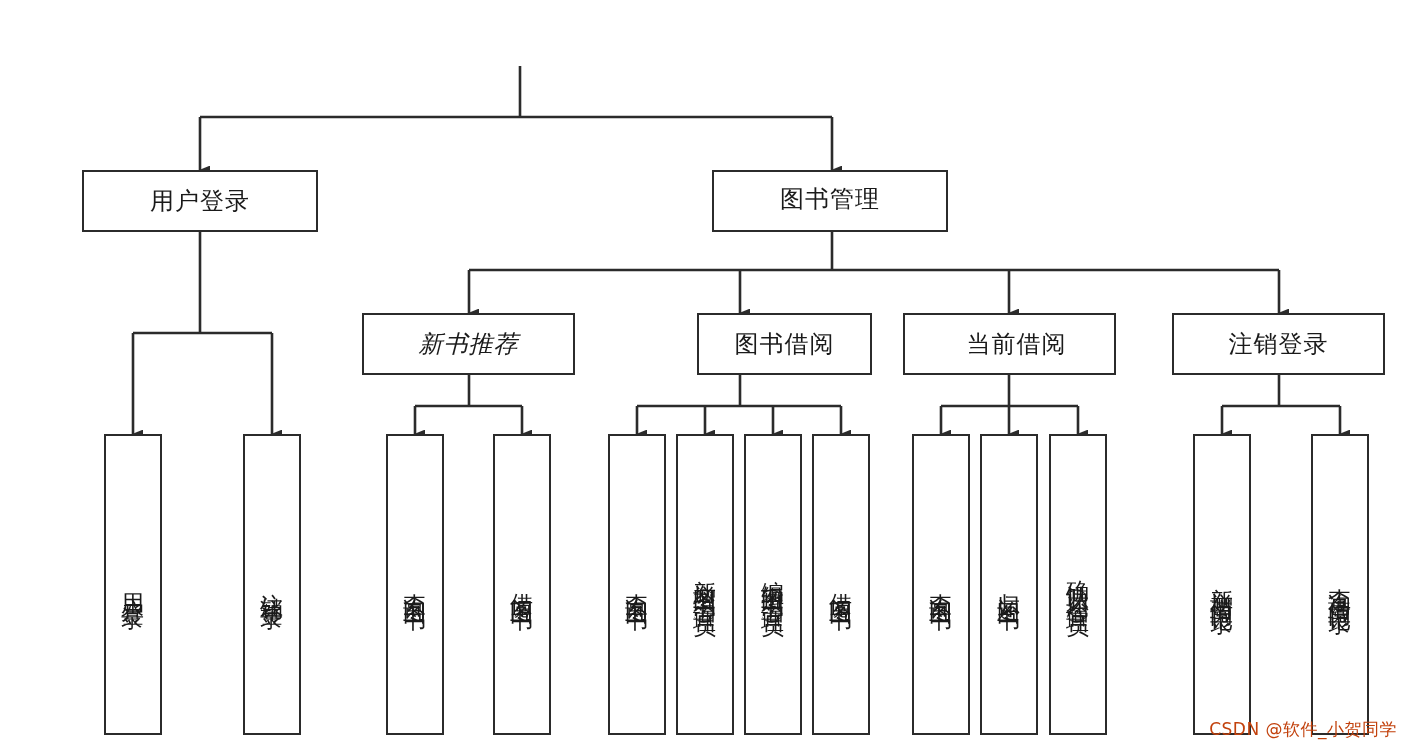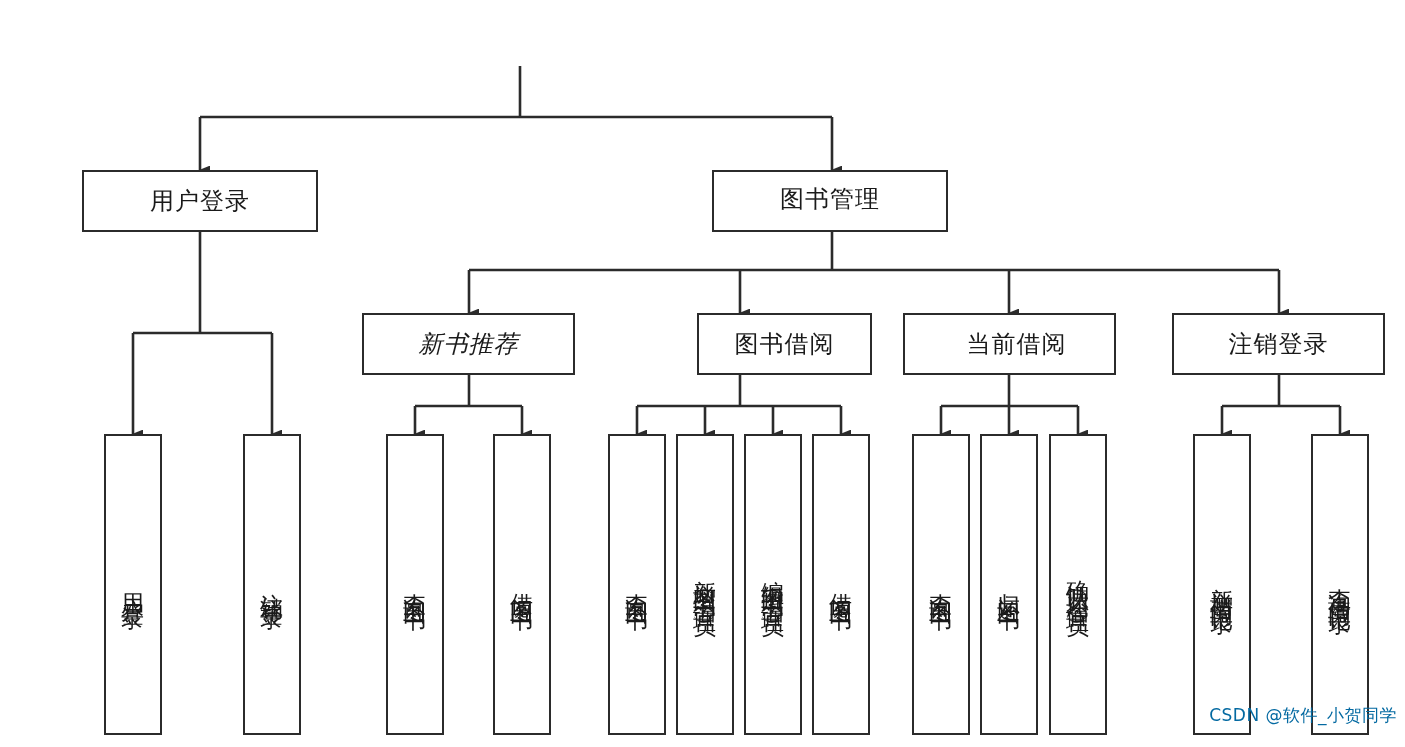--- a/index.html
+++ b/index.html
@@ -56,23 +56,23 @@
     display: block;
     text-align: center;
     max-height: 100%;
   }
   .node-label {
     white-space: pre-line;
   }
   #watermark {
     position: absolute;
     right: 8px;
-    bottom: 20px;
+    bottom: 6px;
     font-size: 17px;
-    color: #0369a1;
+    color: #c2410c;
     letter-spacing: 0.5px;
     white-space: nowrap;
     font-family: "DejaVu Sans", "Liberation Sans", sans-serif;
   }
 </style>
 </head>
 <body>
 
 <div id="diagram-root">
 

